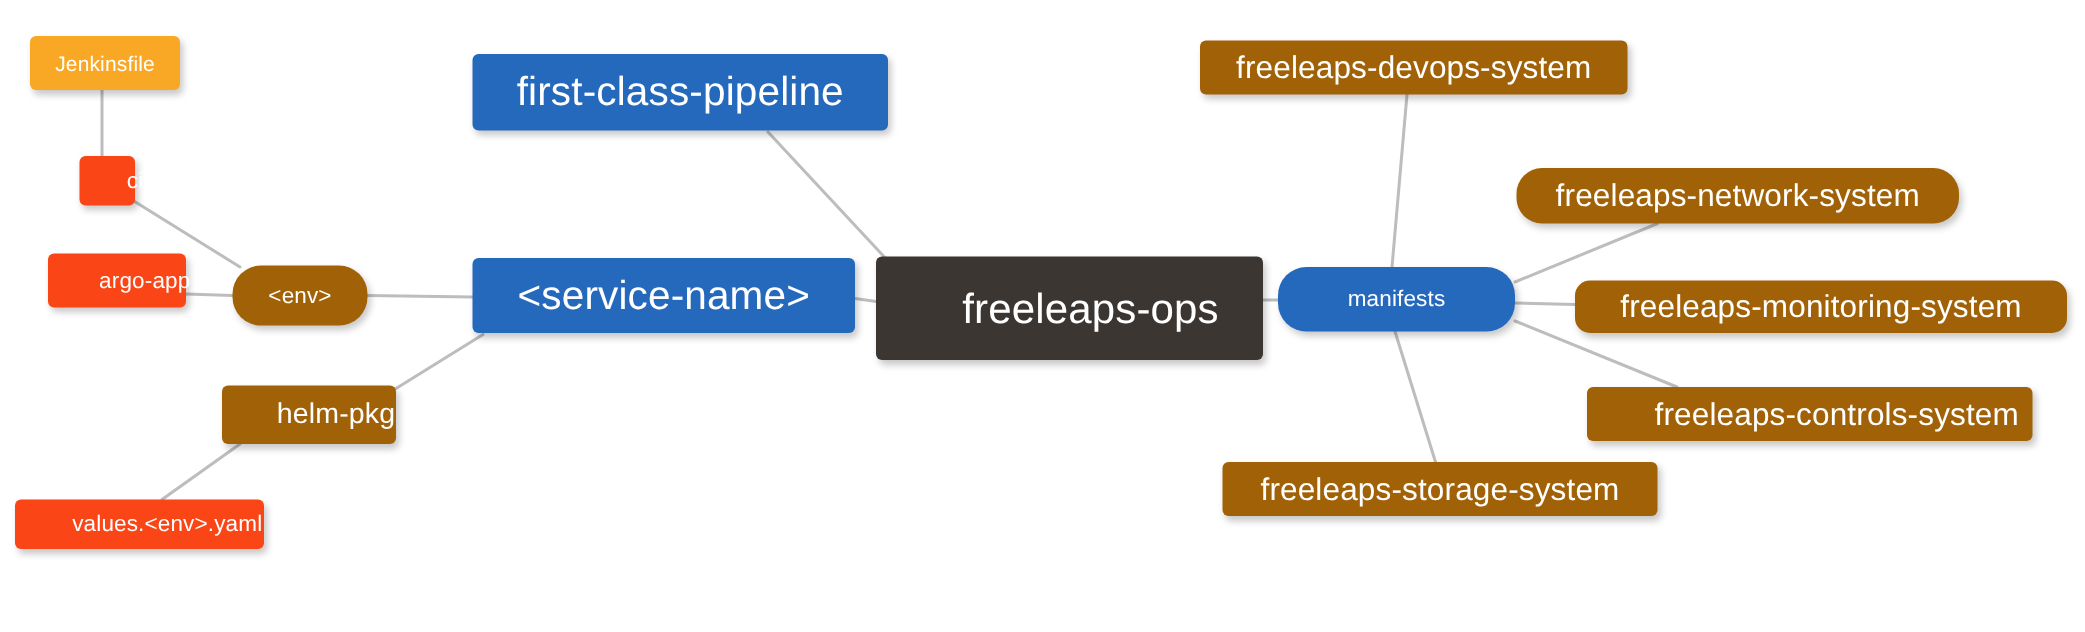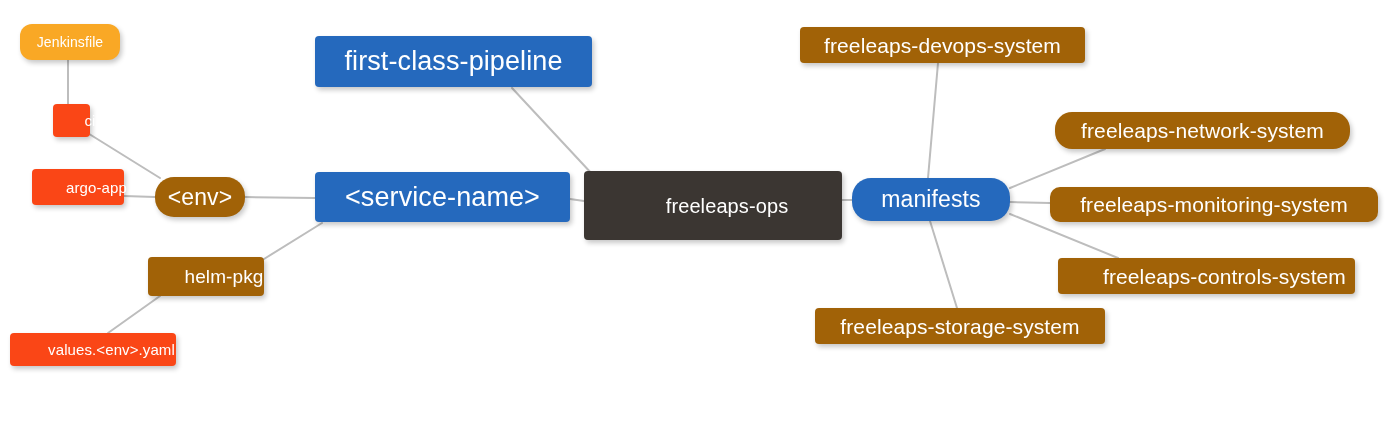--- a/index.html
+++ b/index.html
@@ -41,25 +41,25 @@
     color: #ffffff;
     white-space: nowrap;
     box-shadow: 2px 3px 5px rgba(0, 0, 0, 0.22);
     letter-spacing: 0.1px;
     line-height: 1;
   }
   .n-root      { background: #3b3632; }
   .n-blue      { background: #2569bd; }
   .n-green     { background: #a16207; }
   .n-red       { background: #fa4616; padding-left: 37px; }
-  .n-orange    { background: #f9a825; border-radius: 12px; }
+  .n-orange    { background: #f9a825; }
 
-  .sz-root   { font-size: 20px; padding-left: 28px; }
+  .sz-root   { font-size: 28px; padding-left: 28px; }
   .sz-major  { font-size: 27px; }
-  .sz-mid    { font-size: 23px; border-radius: 19px; }
+  .sz-mid    { font-size: 15px; border-radius: 19px; }
   .sz-sys    { font-size: 21px; }
   .sz-small  { font-size: 19px; }
   .sz-tiny   { font-size: 15px; }
   .sz-micro  { font-size: 14px; }
 </style>
 </head>
 <body>
 
 <div id="mindmap">
 
@@ -117,21 +117,21 @@
   </div>
 
   <div class="node n-red sz-tiny" style="left:10px; top:333px; width:166px; height:33px;">
     <span>values.&lt;env&gt;.yaml</span>
   </div>
 
   <div class="node n-green sz-sys" style="left:800px; top:27px; width:285px; height:36px;">
     <span>freeleaps-devops-system</span>
   </div>
 
-  <div class="node n-green sz-sys" style="left:1055px; top:112px; width:295px; height:37px;border-radius:17px;">
+  <div class="node n-green sz-sys" style="left:1011px; top:112px; width:295px; height:37px;border-radius:17px;">
     <span>freeleaps-network-system</span>
   </div>
 
   <div class="node n-green sz-sys" style="left:1050px; top:187px; width:328px; height:35px;border-radius:10px;">
     <span>freeleaps-monitoring-system</span>
   </div>
 
   <div class="node n-green sz-sys" style="left:1058px; top:258px; width:297px; height:36px;padding-left:36px;">
     <span>freeleaps-controls-system</span>
   </div>

